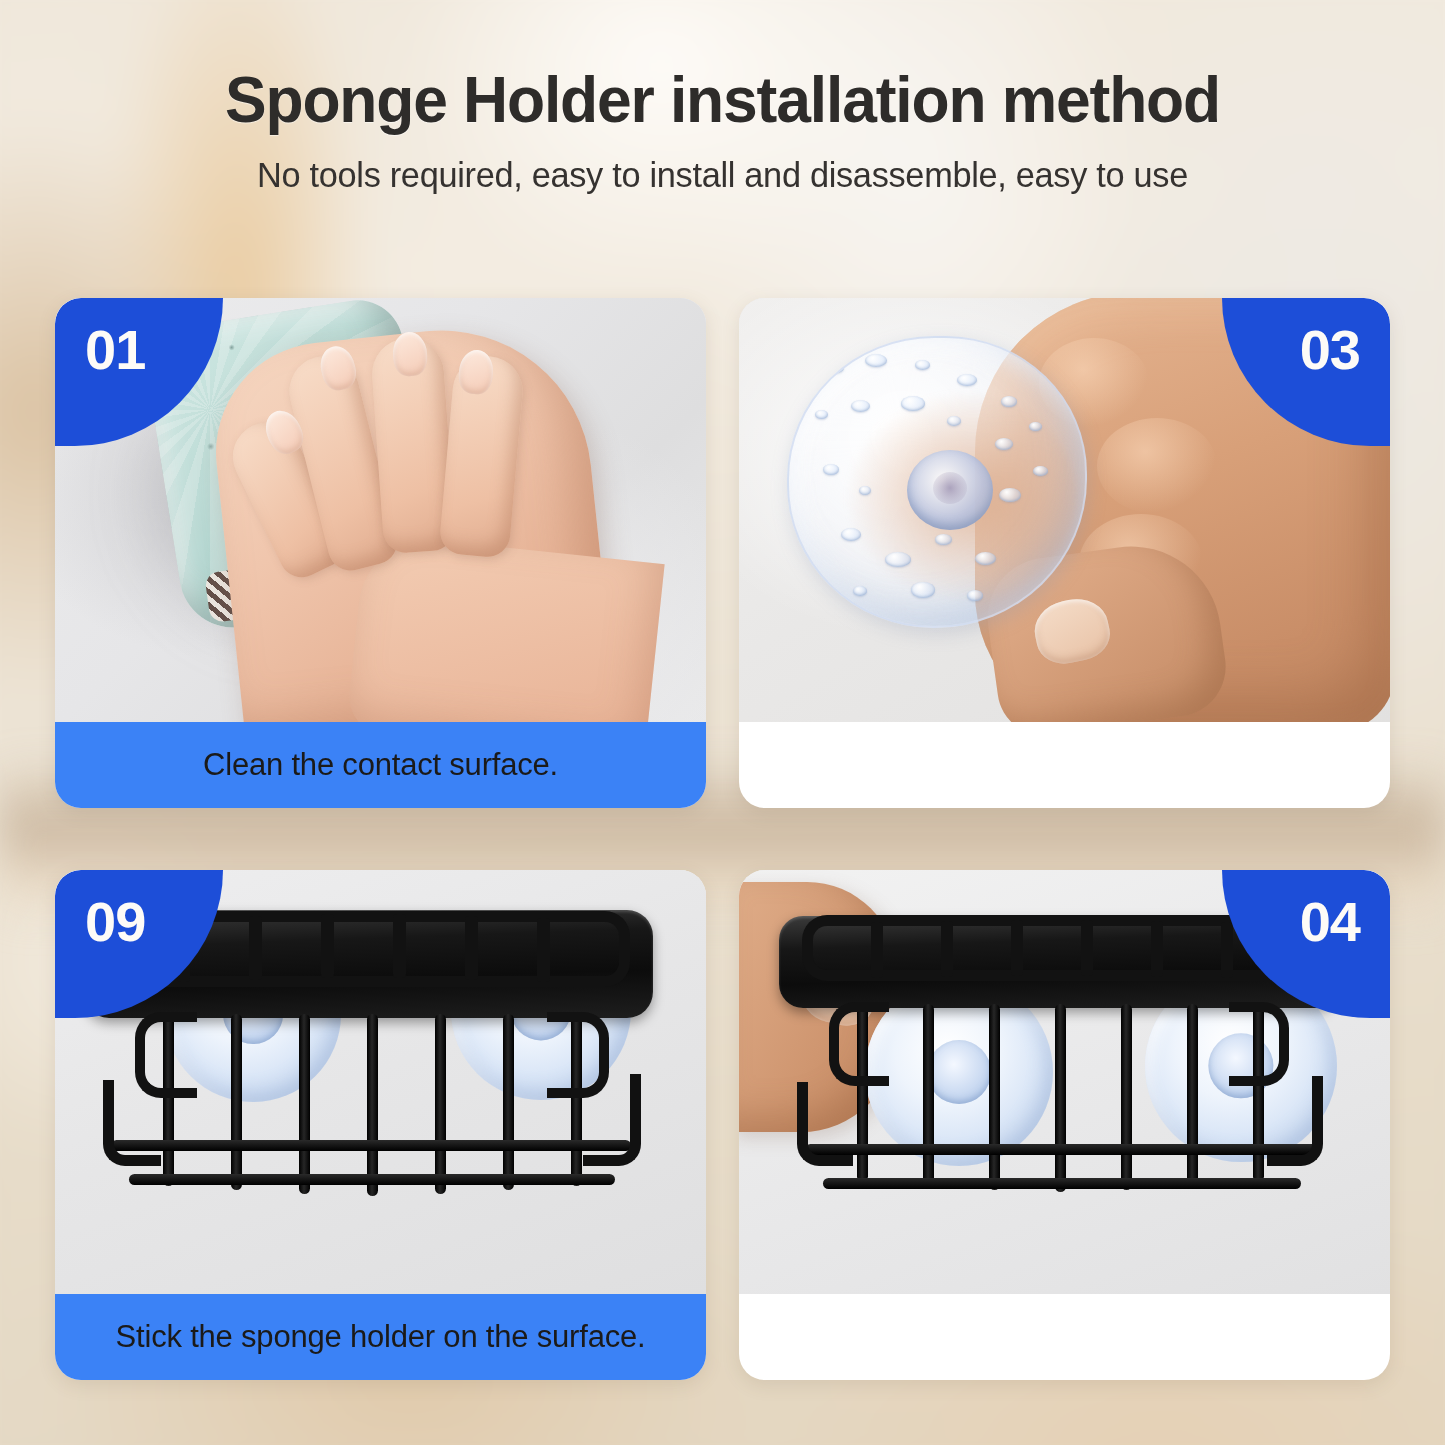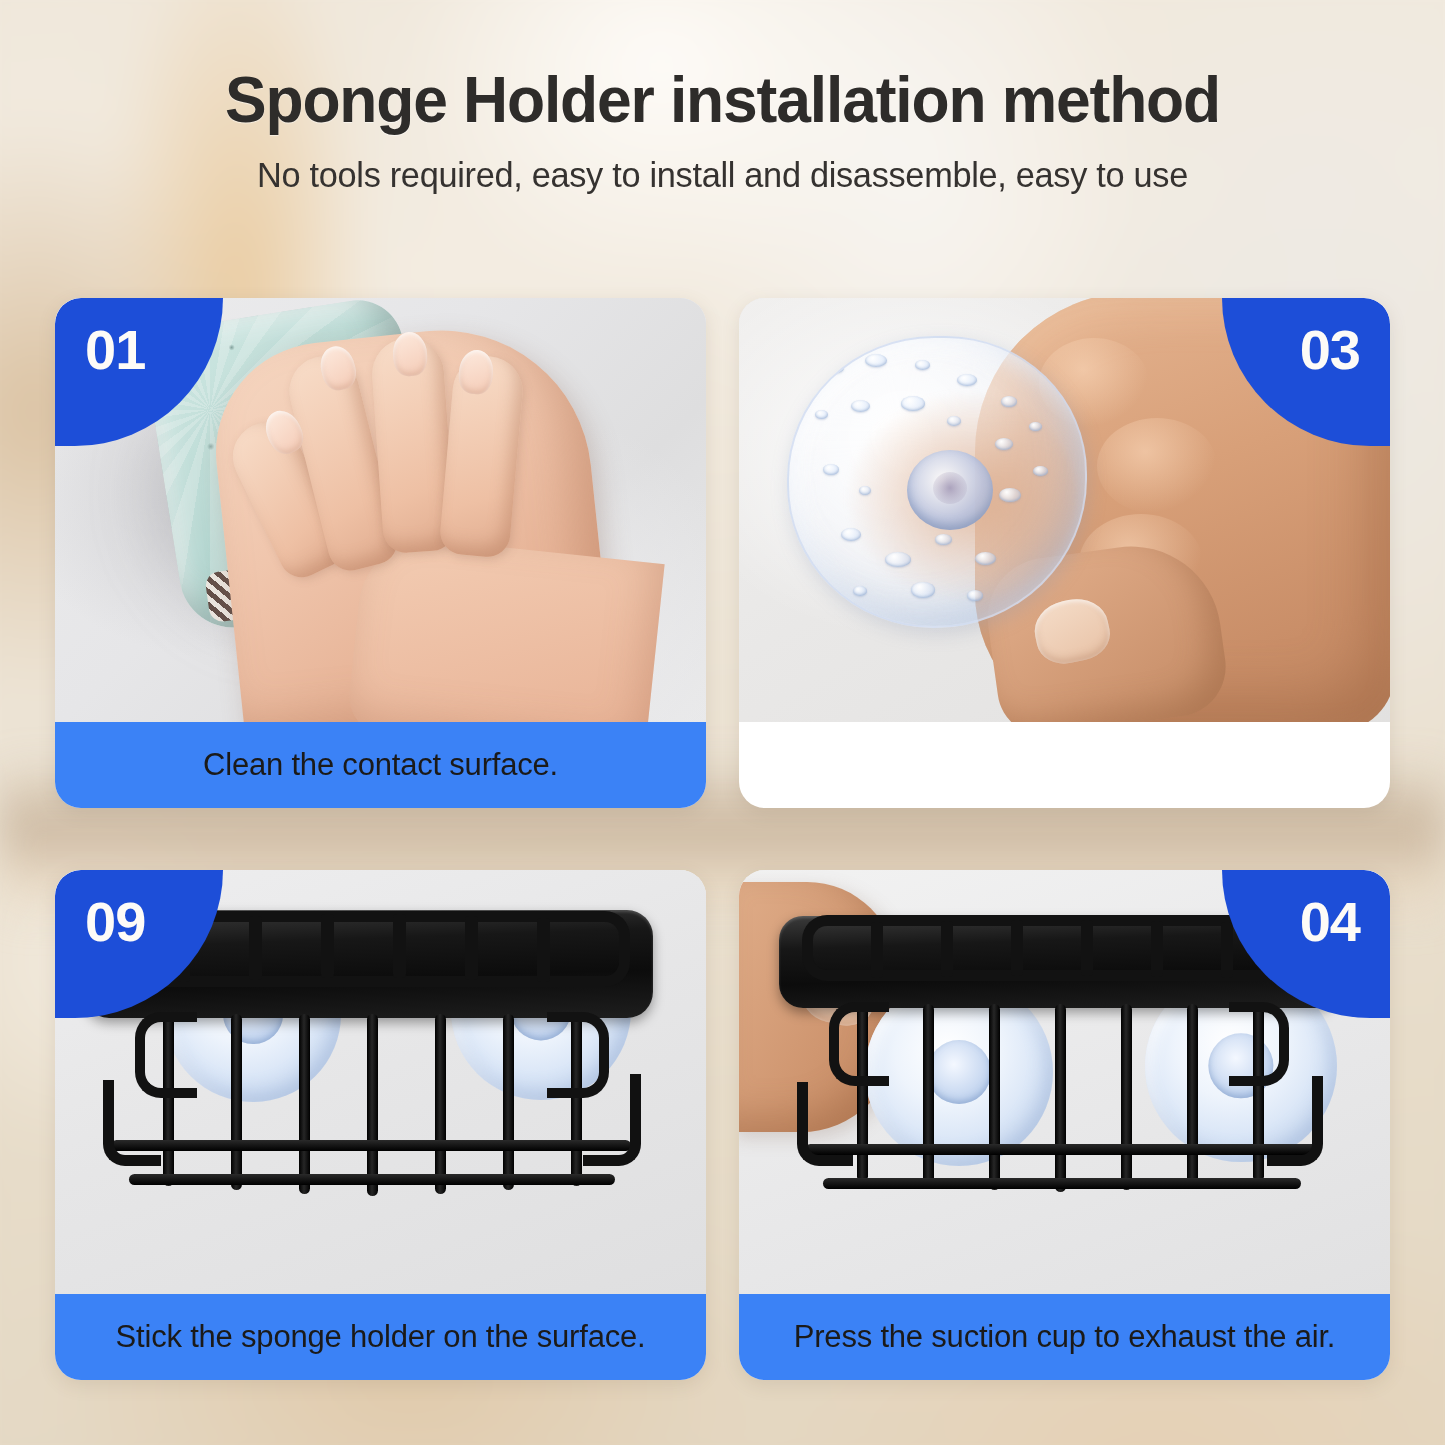--- a/index.html
+++ b/index.html
@@ -437,19 +437,16 @@
           <div class="hbar" style="left:32px; top:238px; width:512px;"></div>
           <div class="hbar" style="left:50px; top:272px; width:478px;"></div>
           <div class="uhook" style="left:24px;  top:176px; width:56px; height:84px; border-right:none; border-radius:0 0 0 22px;"></div>
           <div class="uhook" style="left:494px; top:170px; width:56px; height:90px; border-left:none; border-radius:0 0 22px 0;"></div>
         </div>
 
         <div class="badge right">
           <span>04</span>
         </div>
       </div>
-      <div class="caption">
-        <span>Press the suction cup to exhaust the air.</span>
-      </div>
     </div>
 
   </div>
 </div>
 
 </body></html>

